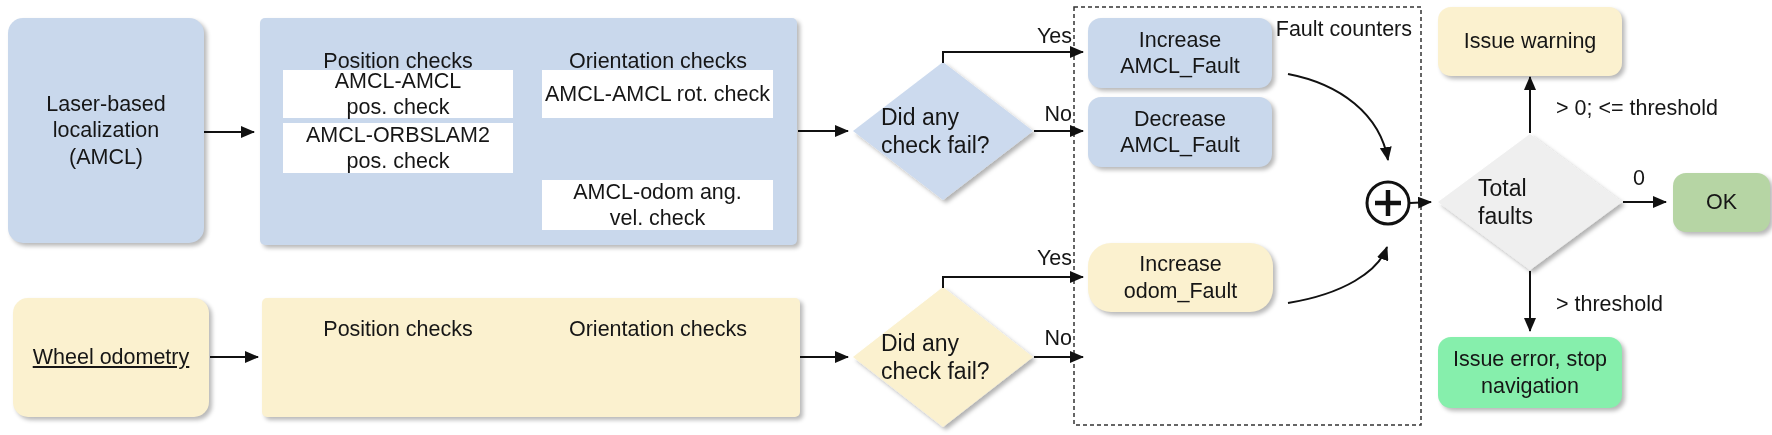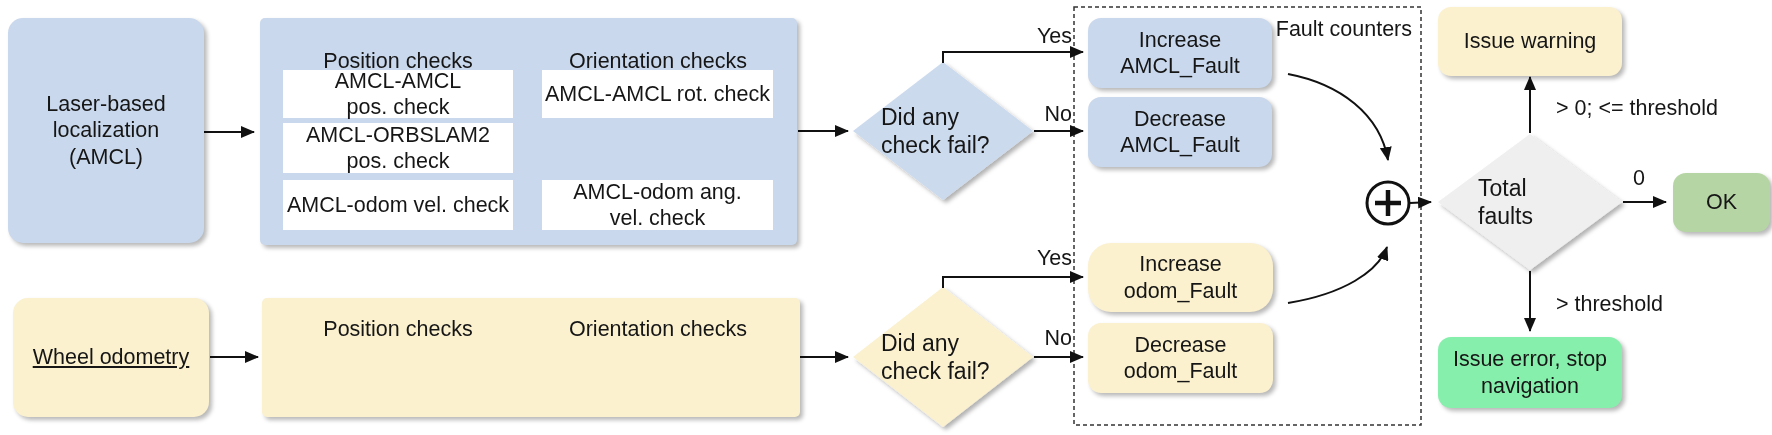--- a/index.html
+++ b/index.html
@@ -103,23 +103,20 @@
 
   <div class="panel blue" style="left:260px;top:18px;width:537px;height:227px;">
     <div class="hdr" style="left:20px;top:30px;width:236px;">Position checks</div>
     <div class="hdr" style="left:280px;top:30px;width:236px;">Orientation checks</div>
     <div class="white-item" style="left:23px;top:52px;width:230px;height:48px;">
       <span style="max-width:172px;">AMCL-AMCL pos. check</span>
     </div>
     <div class="white-item" style="left:23px;top:105px;width:230px;height:50px;">
       <span style="max-width:192px;">AMCL-ORBSLAM2 pos. check</span>
     </div>
-    <div class="white-item" style="left:23px;top:162px;width:230px;height:50px;">
-      <span>AMCL-odom vel. check</span>
-    </div>
     <div class="white-item" style="left:282px;top:52px;width:231px;height:48px;">
       <span>AMCL-AMCL rot. check</span>
     </div>
     <div class="white-item" style="left:282px;top:162px;width:231px;height:50px;">
       <span style="max-width:202px;">AMCL-odom ang. vel. check</span>
     </div>
   </div>
 
   <div class="dtext" style="left:881px;top:85px;width:124px;height:92px;">Did any check fail?</div>
 
@@ -143,23 +140,20 @@
   </div>
 
   <div class="dtext" style="left:881px;top:311px;width:124px;height:92px;">Did any check fail?</div>
 
   <div class="lbl right" style="left:1000px;top:247px;width:72px;">Yes</div>
   <div class="lbl right" style="left:1000px;top:327px;width:72px;">No</div>
 
   <div class="node yellow" style="left:1088px;top:243px;width:185px;height:69px;border-radius:23px;">
     <span style="max-width:150px;">Increase odom_Fault</span>
   </div>
-  <div class="node yellow" style="left:1088px;top:323px;width:185px;height:70px;border-radius:13px;">
-    <span style="max-width:150px;">Decrease odom_Fault</span>
-  </div>
 
   <div class="lbl right" style="left:1240px;top:18px;width:172px;">Fault counters</div>
 
   <div class="dtext" style="left:1478px;top:165px;width:104px;height:74px;">Total faults</div>
 
   <div class="lbl" style="left:1556px;top:97px;">&gt; 0; &lt;= threshold</div>
   <div class="lbl" style="left:1633px;top:167px;">0</div>
   <div class="lbl" style="left:1556px;top:293px;">&gt; threshold</div>
 
   <div class="node yellow" style="left:1438px;top:7px;width:184px;height:69px;border-radius:13px;">

